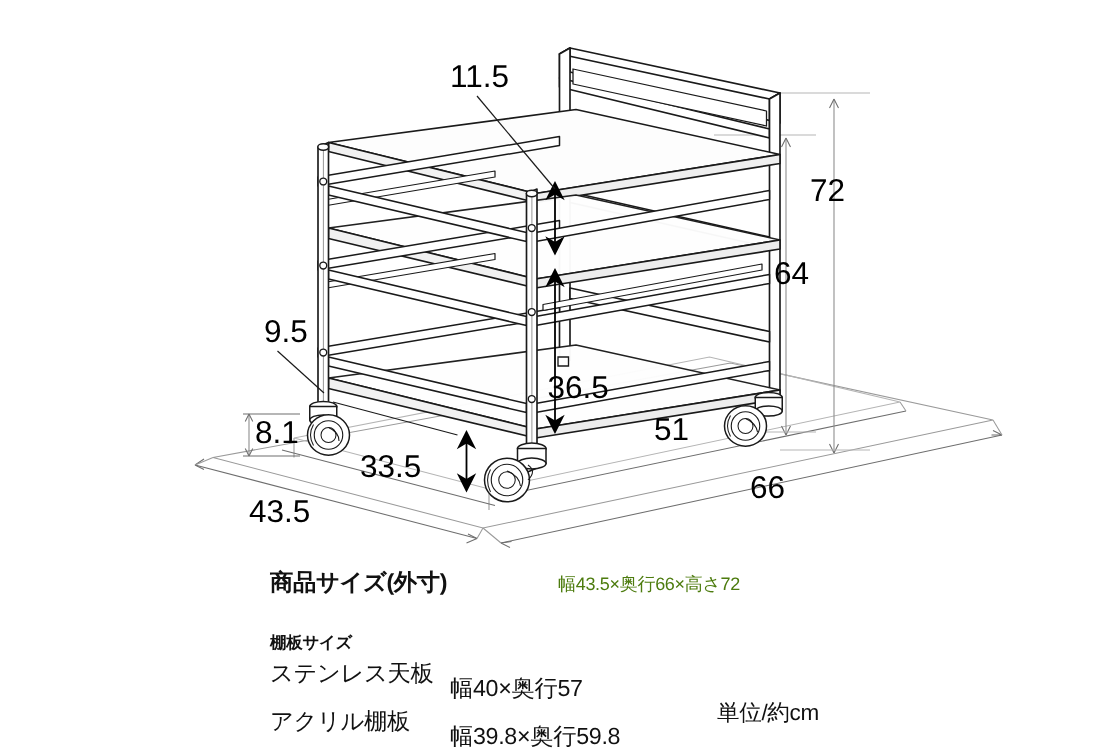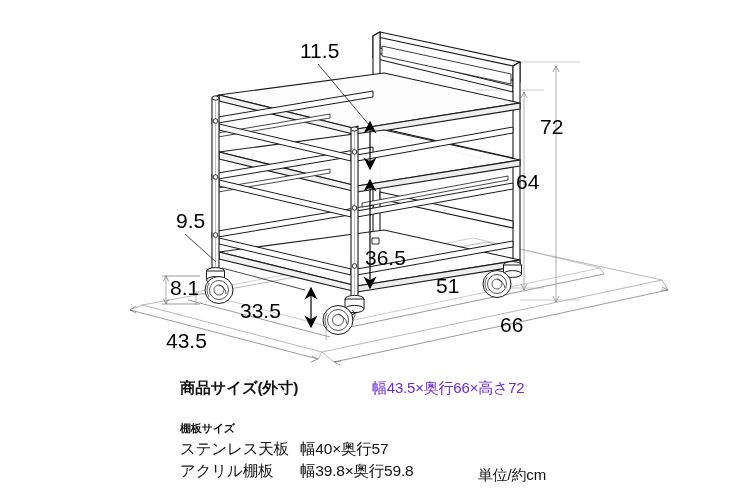--- a/index.html
+++ b/index.html
@@ -13,29 +13,29 @@
     position:absolute;left:180px;top:378px;width:540px;
   }
   .spec-row{display:flex;align-items:baseline;white-space:nowrap;}
   .spec-row.r1{margin-bottom:22px;gap:42px;}
   .spec-lbl{
     font-weight:bold;font-size:15.5px;letter-spacing:-0.2px;
     color:#111;
   }
   .spec-lbl.w1{width:150px;}
   .spec-val{
-    font-size:15px;color:#6d28d9;letter-spacing:-0.2px;
+    font-size:12px;color:#4d7c0f;letter-spacing:-0.2px;
   }
   .shelf-head{
     font-weight:bold;font-size:11px;color:#111;margin-bottom:3px;
     letter-spacing:-0.2px;
   }
   .shelf-row{display:flex;align-items:flex-start;white-space:nowrap;margin-top:1px;}
   .shelf-name{width:120px;font-size:15.5px;color:#111;letter-spacing:-0.2px;}
-  .shelf-dim{font-size:15.5px;color:#111;letter-spacing:-0.2px;}
+  .shelf-dim{font-size:15.5px;color:#111;letter-spacing:-0.2px;margin-top:10px;}
   .unit-note{
     position:absolute;left:478px;top:466px;font-size:15px;color:#111;
     white-space:nowrap;letter-spacing:-0.2px;
   }
   svg text.dim{
     font-family:"Liberation Sans","DejaVu Sans",sans-serif;
     font-size:21px;fill:#000;
   }
 </style>
 </head>

